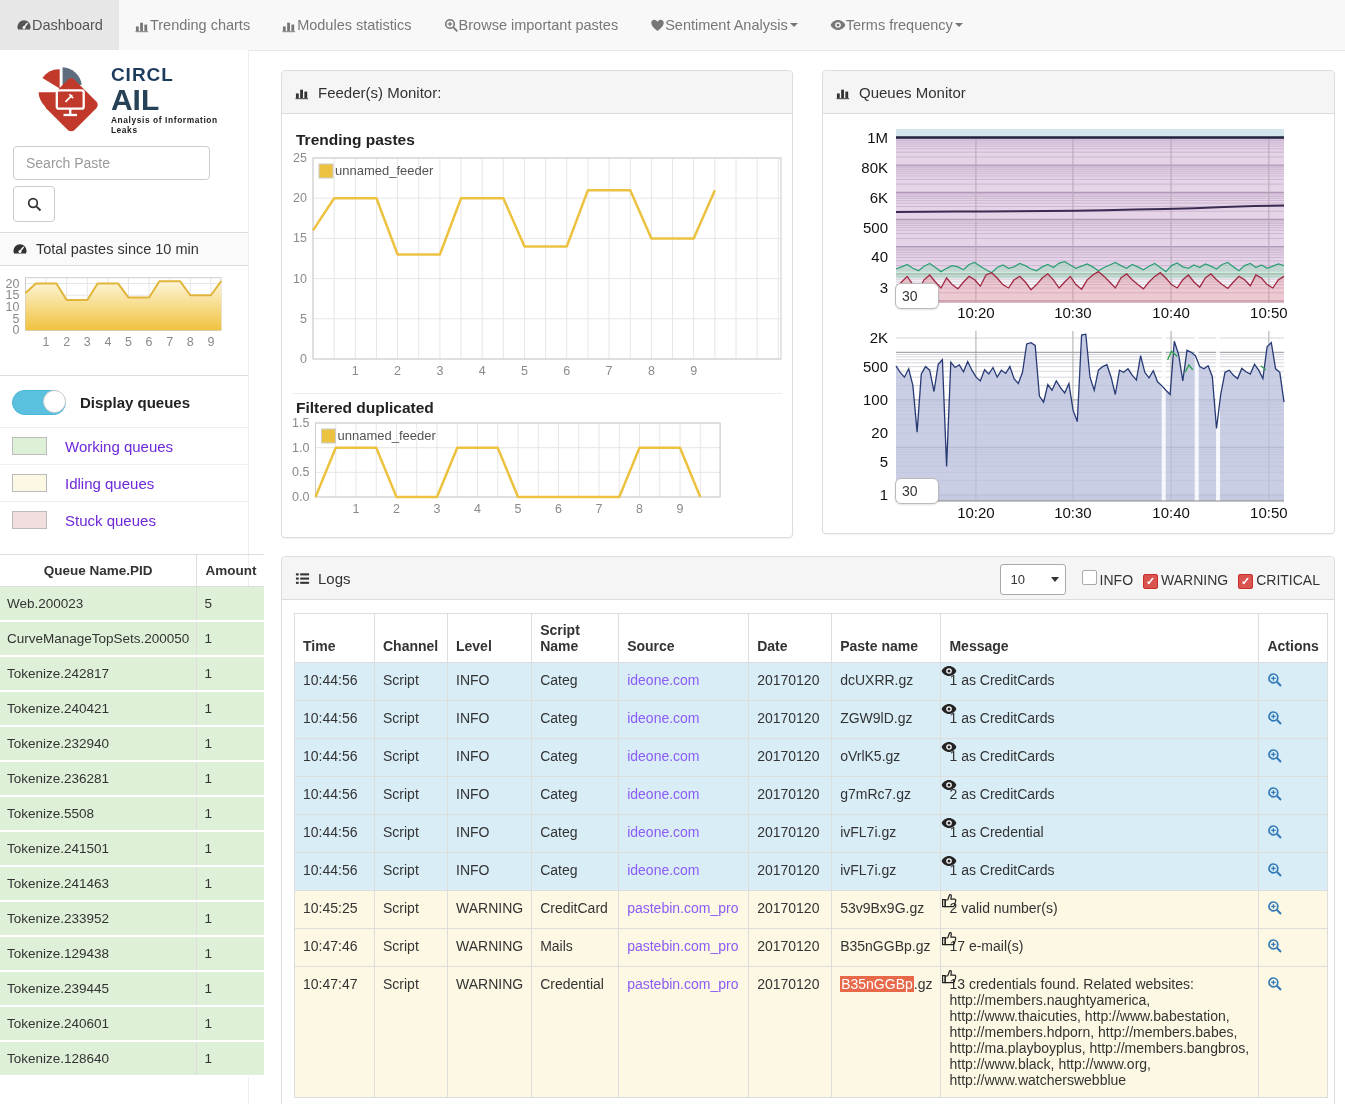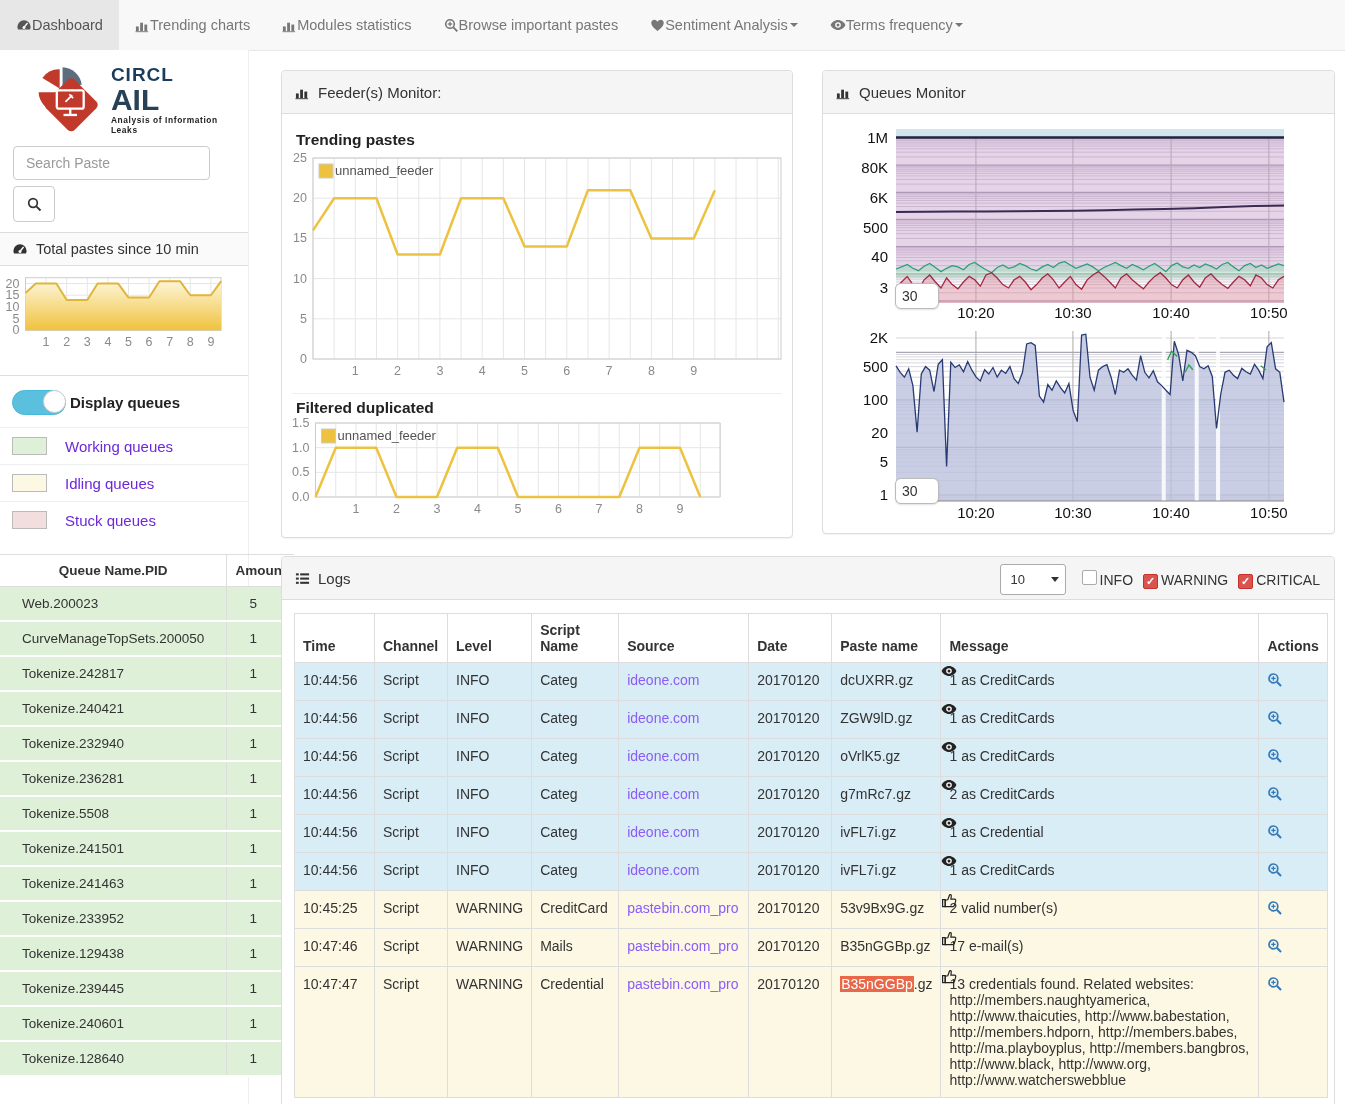--- a/index.html
+++ b/index.html
@@ -18,30 +18,30 @@
   .logo-row{display:flex;align-items:center;padding:14px 6px 10px 28px;gap:8px;}
   .logo-text .t1{font-size:19px;font-weight:bold;color:#1d3c5d;letter-spacing:1px;line-height:20px;}
   .logo-text .t2{font-size:30px;font-weight:bold;color:#274257;line-height:30px;}
   .logo-text .t3{font-size:8.4px;font-weight:bold;color:#222;letter-spacing:0.6px;}
   .search-wrap{padding:0 38px 0 13px;}
   .search-input{width:100%;box-sizing:border-box;height:34px;border:1px solid #ccc;border-radius:4px;padding:6px 12px;font-size:14px;color:#555;font-family:"Liberation Sans",sans-serif;}
   .search-input::placeholder{color:#999;}
   .search-btn{margin:6px 0 10px 13px;width:40px;height:34px;background:#fff;border:1px solid #ccc;border-radius:4px;display:flex;align-items:center;justify-content:center;cursor:pointer;}
   .side-head{border-top:1px solid #ddd;border-bottom:1px solid #ddd;background:#fafafa;padding:8px 12px;font-size:14.5px;color:#333;display:flex;align-items:center;gap:8px;}
   .mini-chart-wrap{padding:4px 4px 6px 4px;border-bottom:1px solid #ddd;}
-  .toggle-row{display:flex;align-items:center;gap:4px;padding:14px 12px 12px 12px;}
+  .toggle-row{display:flex;align-items:center;gap:14px;padding:14px 12px 12px 12px;}
   .toggle-label{font-size:15px;font-weight:bold;color:#222;}
   .switch{position:relative;width:52px;height:23px;background:#5bc0de;border:1px solid #46b8da;border-radius:13px;cursor:pointer;}
   .switch .knob{position:absolute;right:-1px;top:-1px;width:23px;height:23px;background:#fff;border:1px solid #ccc;border-radius:50%;box-sizing:border-box;}
   .legend-row{display:flex;align-items:center;gap:18px;padding:9px 12px;border-top:1px solid #eee;font-size:15px;color:#6d28d9;}
   .legend-swatch{width:33px;height:16px;border:1px solid #bbb;}
   .queue-table{width:100%;border-collapse:collapse;margin-top:16px;font-size:13.5px;color:#333;}
   .queue-table th{text-align:center;font-weight:bold;padding:8px;border-top:1px solid #ddd;border-bottom:1px solid #ddd;}
   .queue-table th+th,.queue-table td+td{border-left:1px solid #ddd;}
-  .queue-table td{padding:9px 22px;border-bottom:1px solid #fff;}
+  .queue-table td{padding:9px 7px;border-bottom:1px solid #fff;}
   .queue-table tbody tr{background:#dff0d8;border-bottom:1px solid #f5fbf2;}
   .queue-table tbody td{border-bottom:2px solid #fff;}
 
   
   .panel{position:absolute;background:#fff;border:1px solid #ddd;border-radius:4px;box-shadow:0 1px 1px rgba(0,0,0,.05);}
   .panel-head{height:43px;box-sizing:border-box;background:#f5f5f5;border-bottom:1px solid #ddd;border-radius:4px 4px 0 0;display:flex;align-items:center;gap:8px;padding:0 13px;font-size:15px;color:#333;}
   #feeder-panel{left:281px;top:70px;width:510px;height:466px;}
   #queues-panel{left:822px;top:70px;width:511px;height:462px;}
   #logs-panel{left:281px;top:556px;width:1052px;height:560px;}
   .chart-title{position:absolute;left:14px;font-size:15.5px;font-weight:bold;color:#222;}

